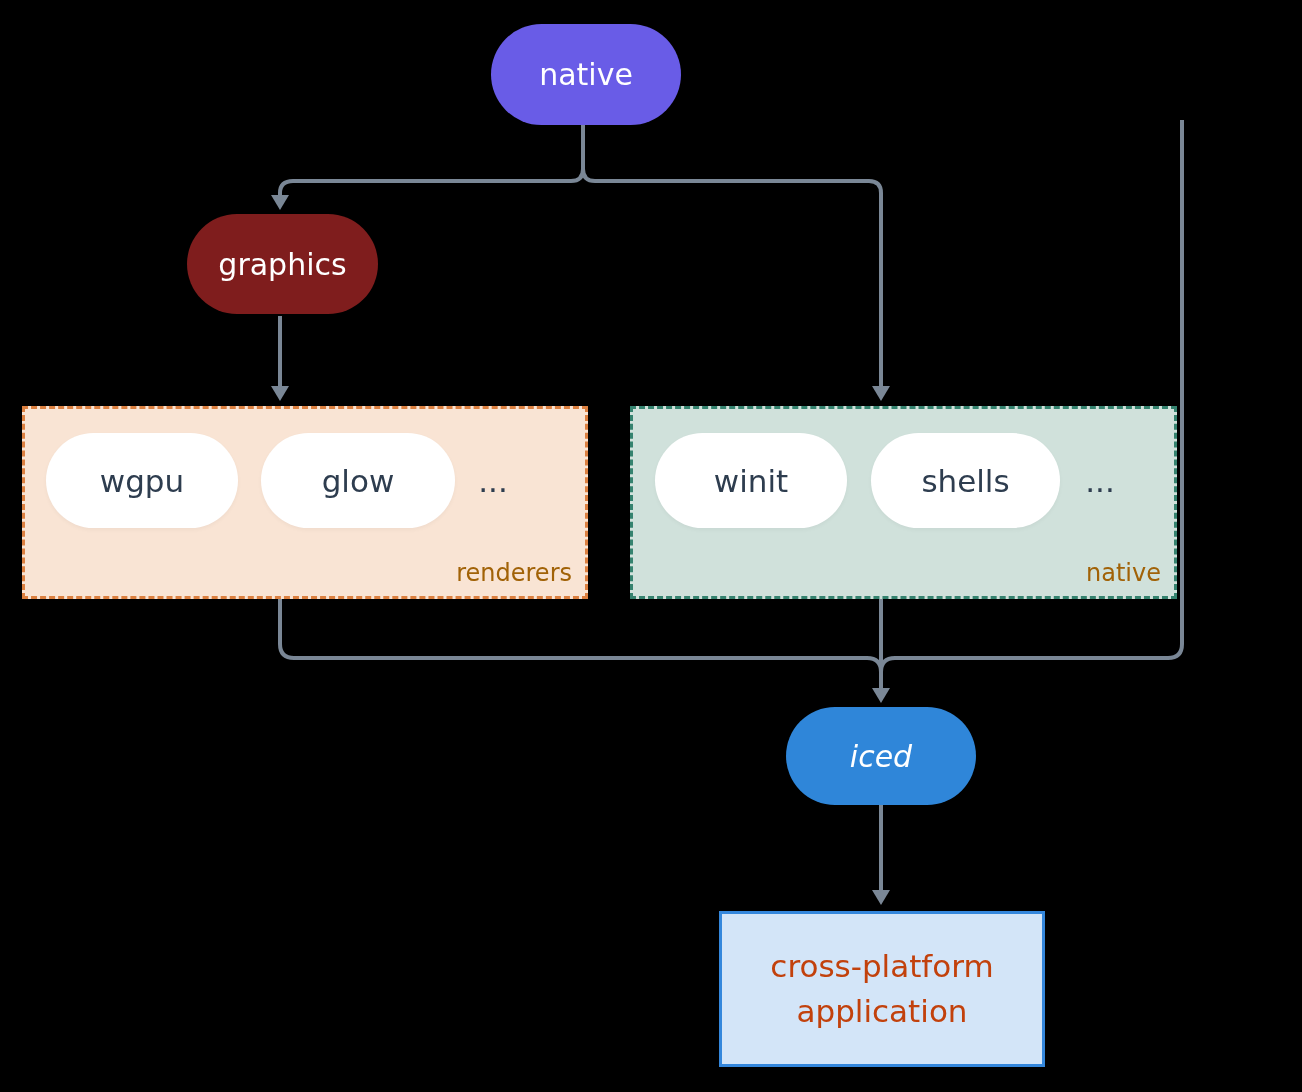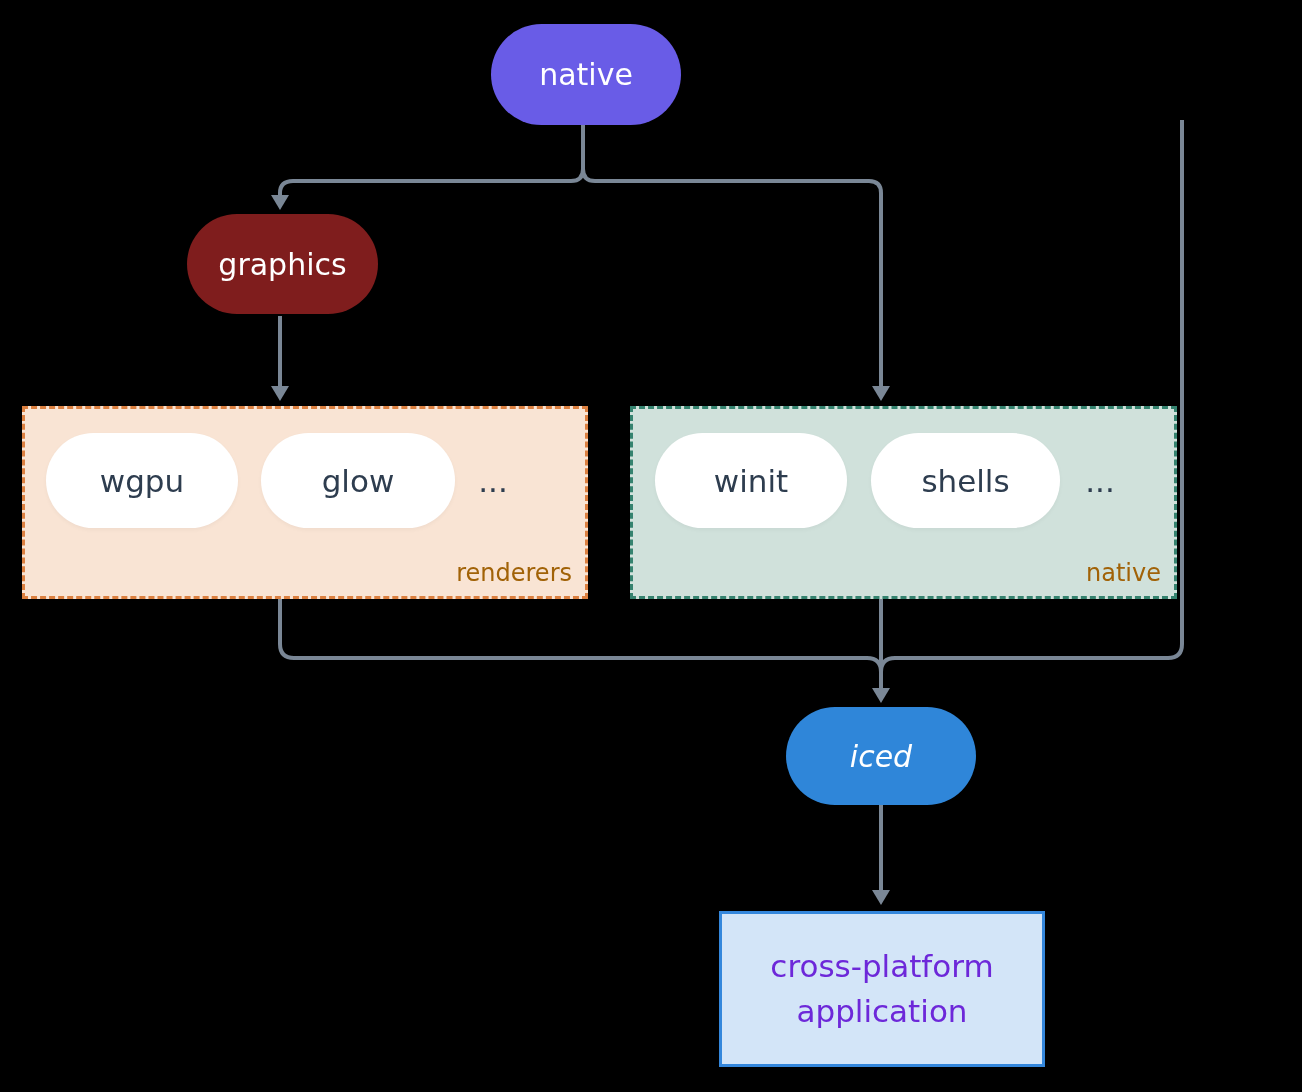--- a/index.html
+++ b/index.html
@@ -84,21 +84,21 @@
     position: absolute;
     left: 719px; top: 911px;
     width: 326px; height: 156px;
     box-sizing: border-box;
     background: #d3e5f8;
     border: 3px solid #3487dc;
     display: flex;
     flex-direction: column;
     align-items: center;
     justify-content: center;
-    color: #6d28d9;
+    color: #c2410c;
     font-size: 31px;
     line-height: 45px;
     text-align: center;
   }
 </style>
 </head>
 <body>
 
 <div class="canvas">
 

